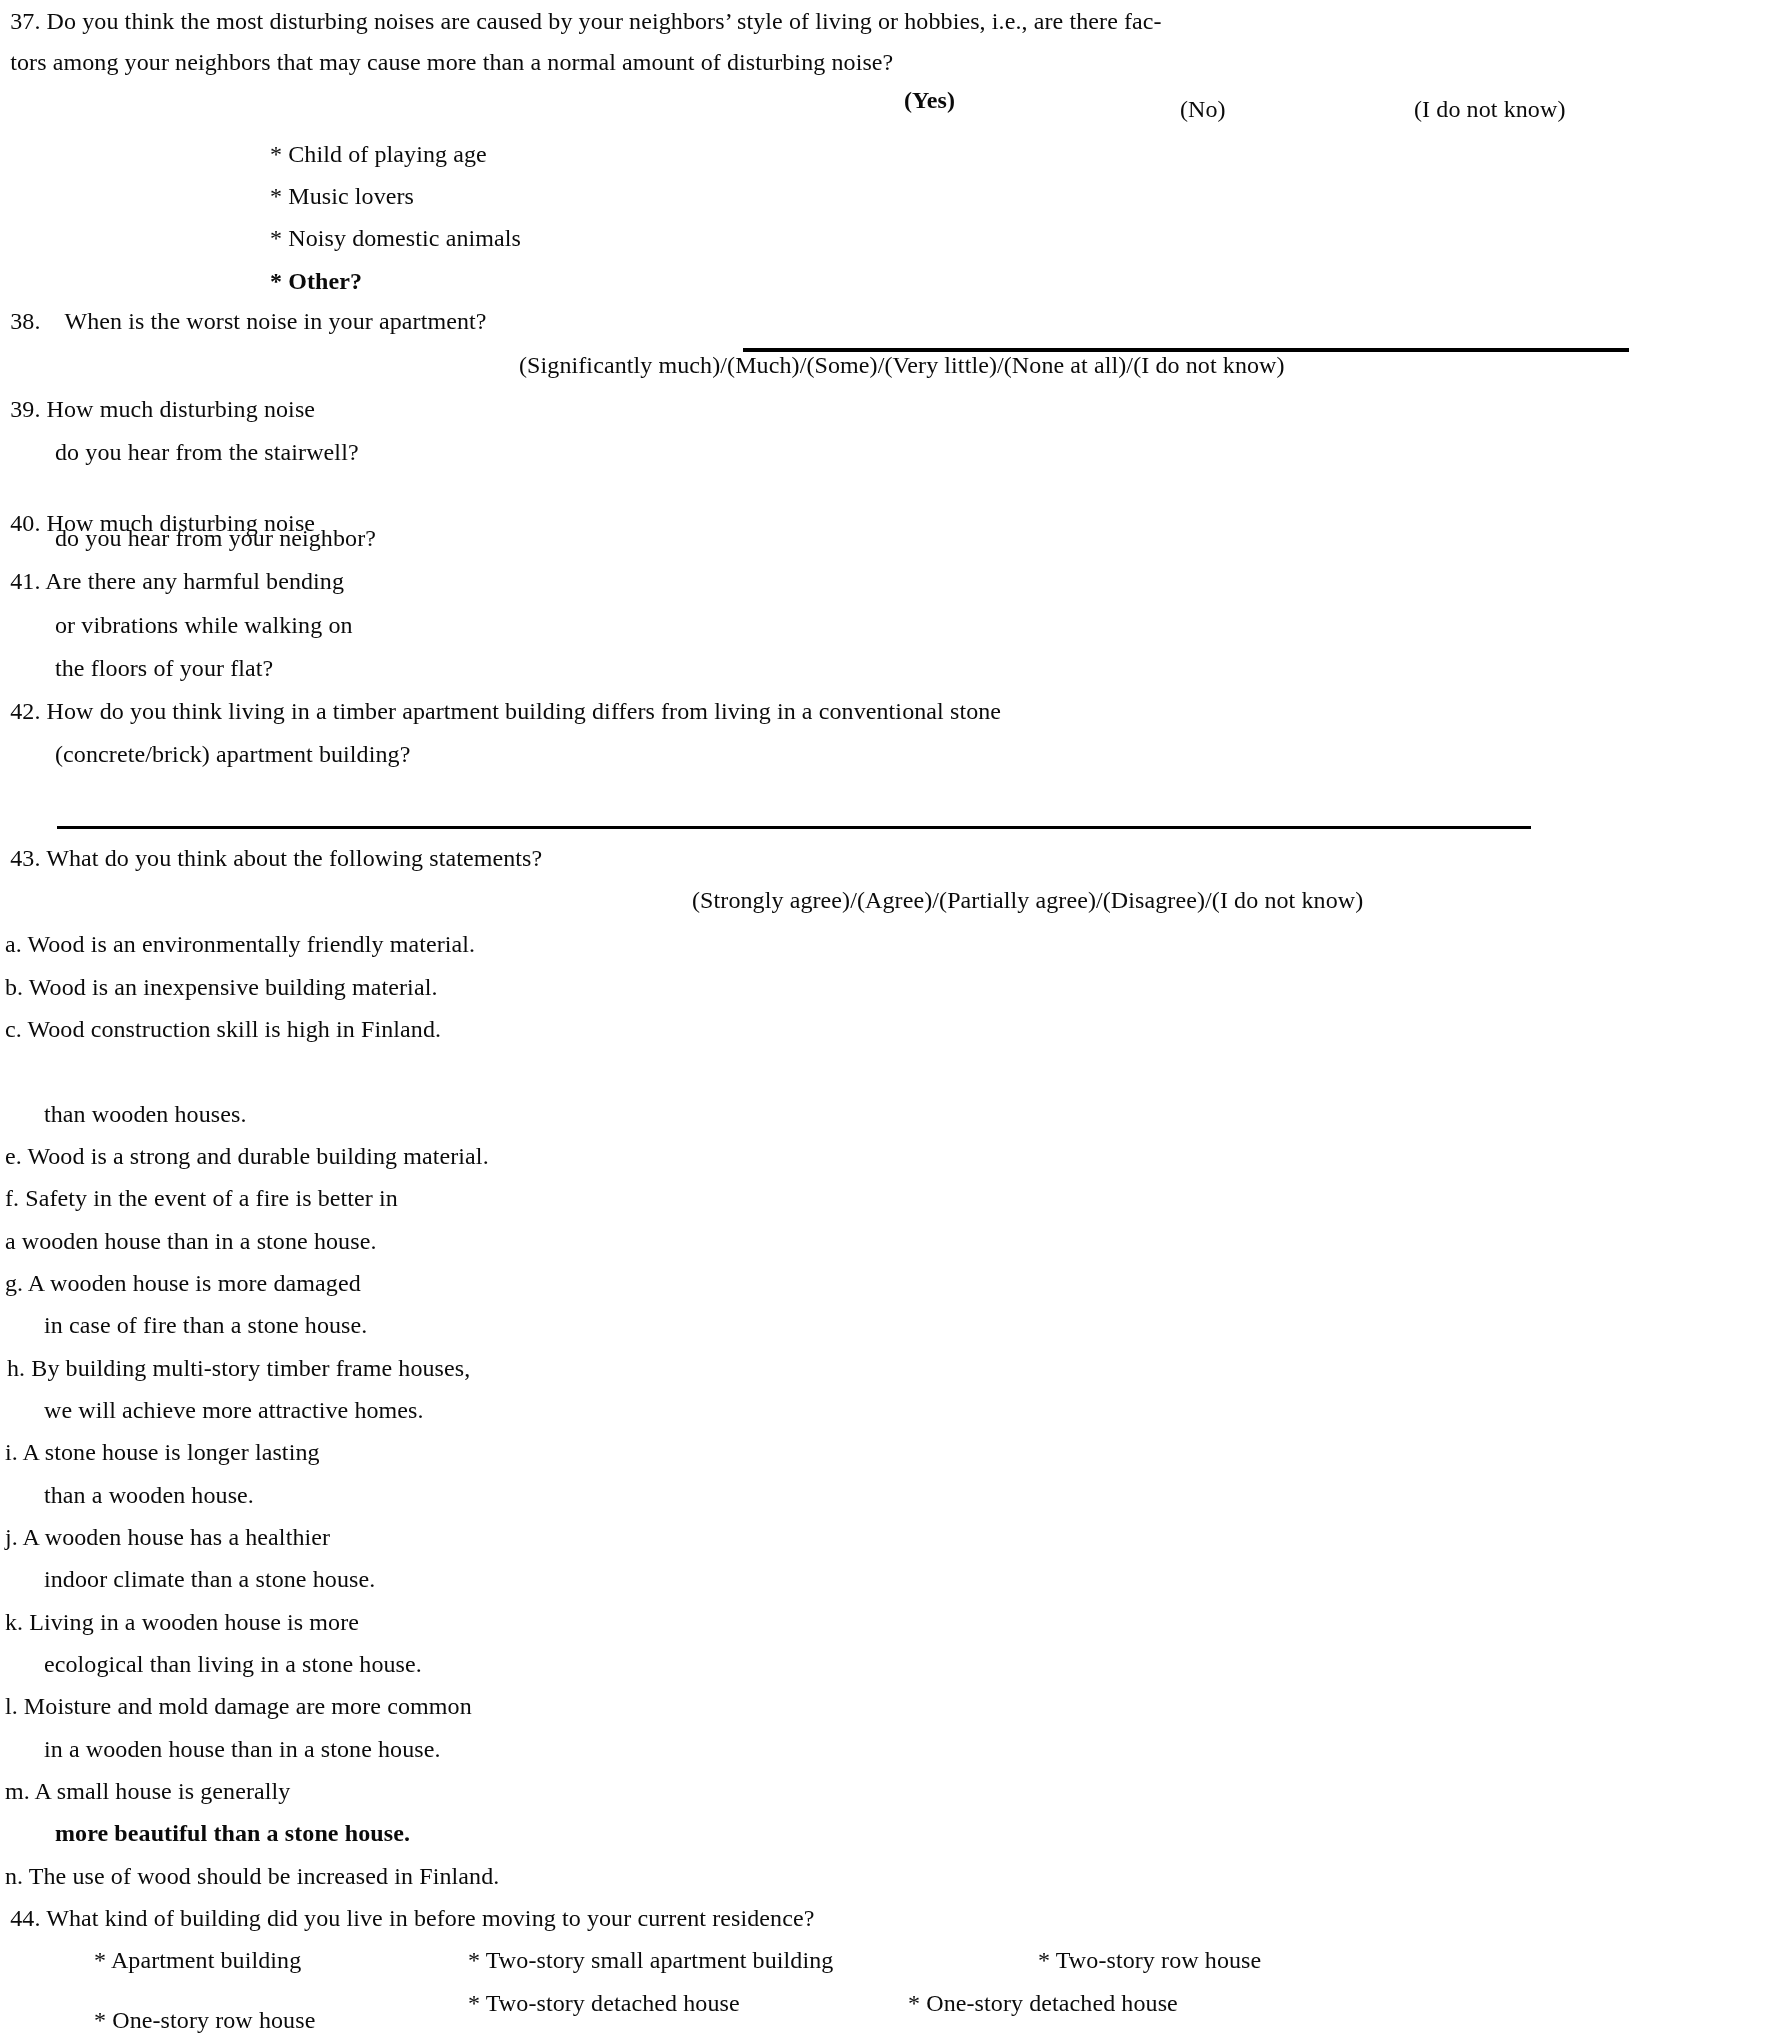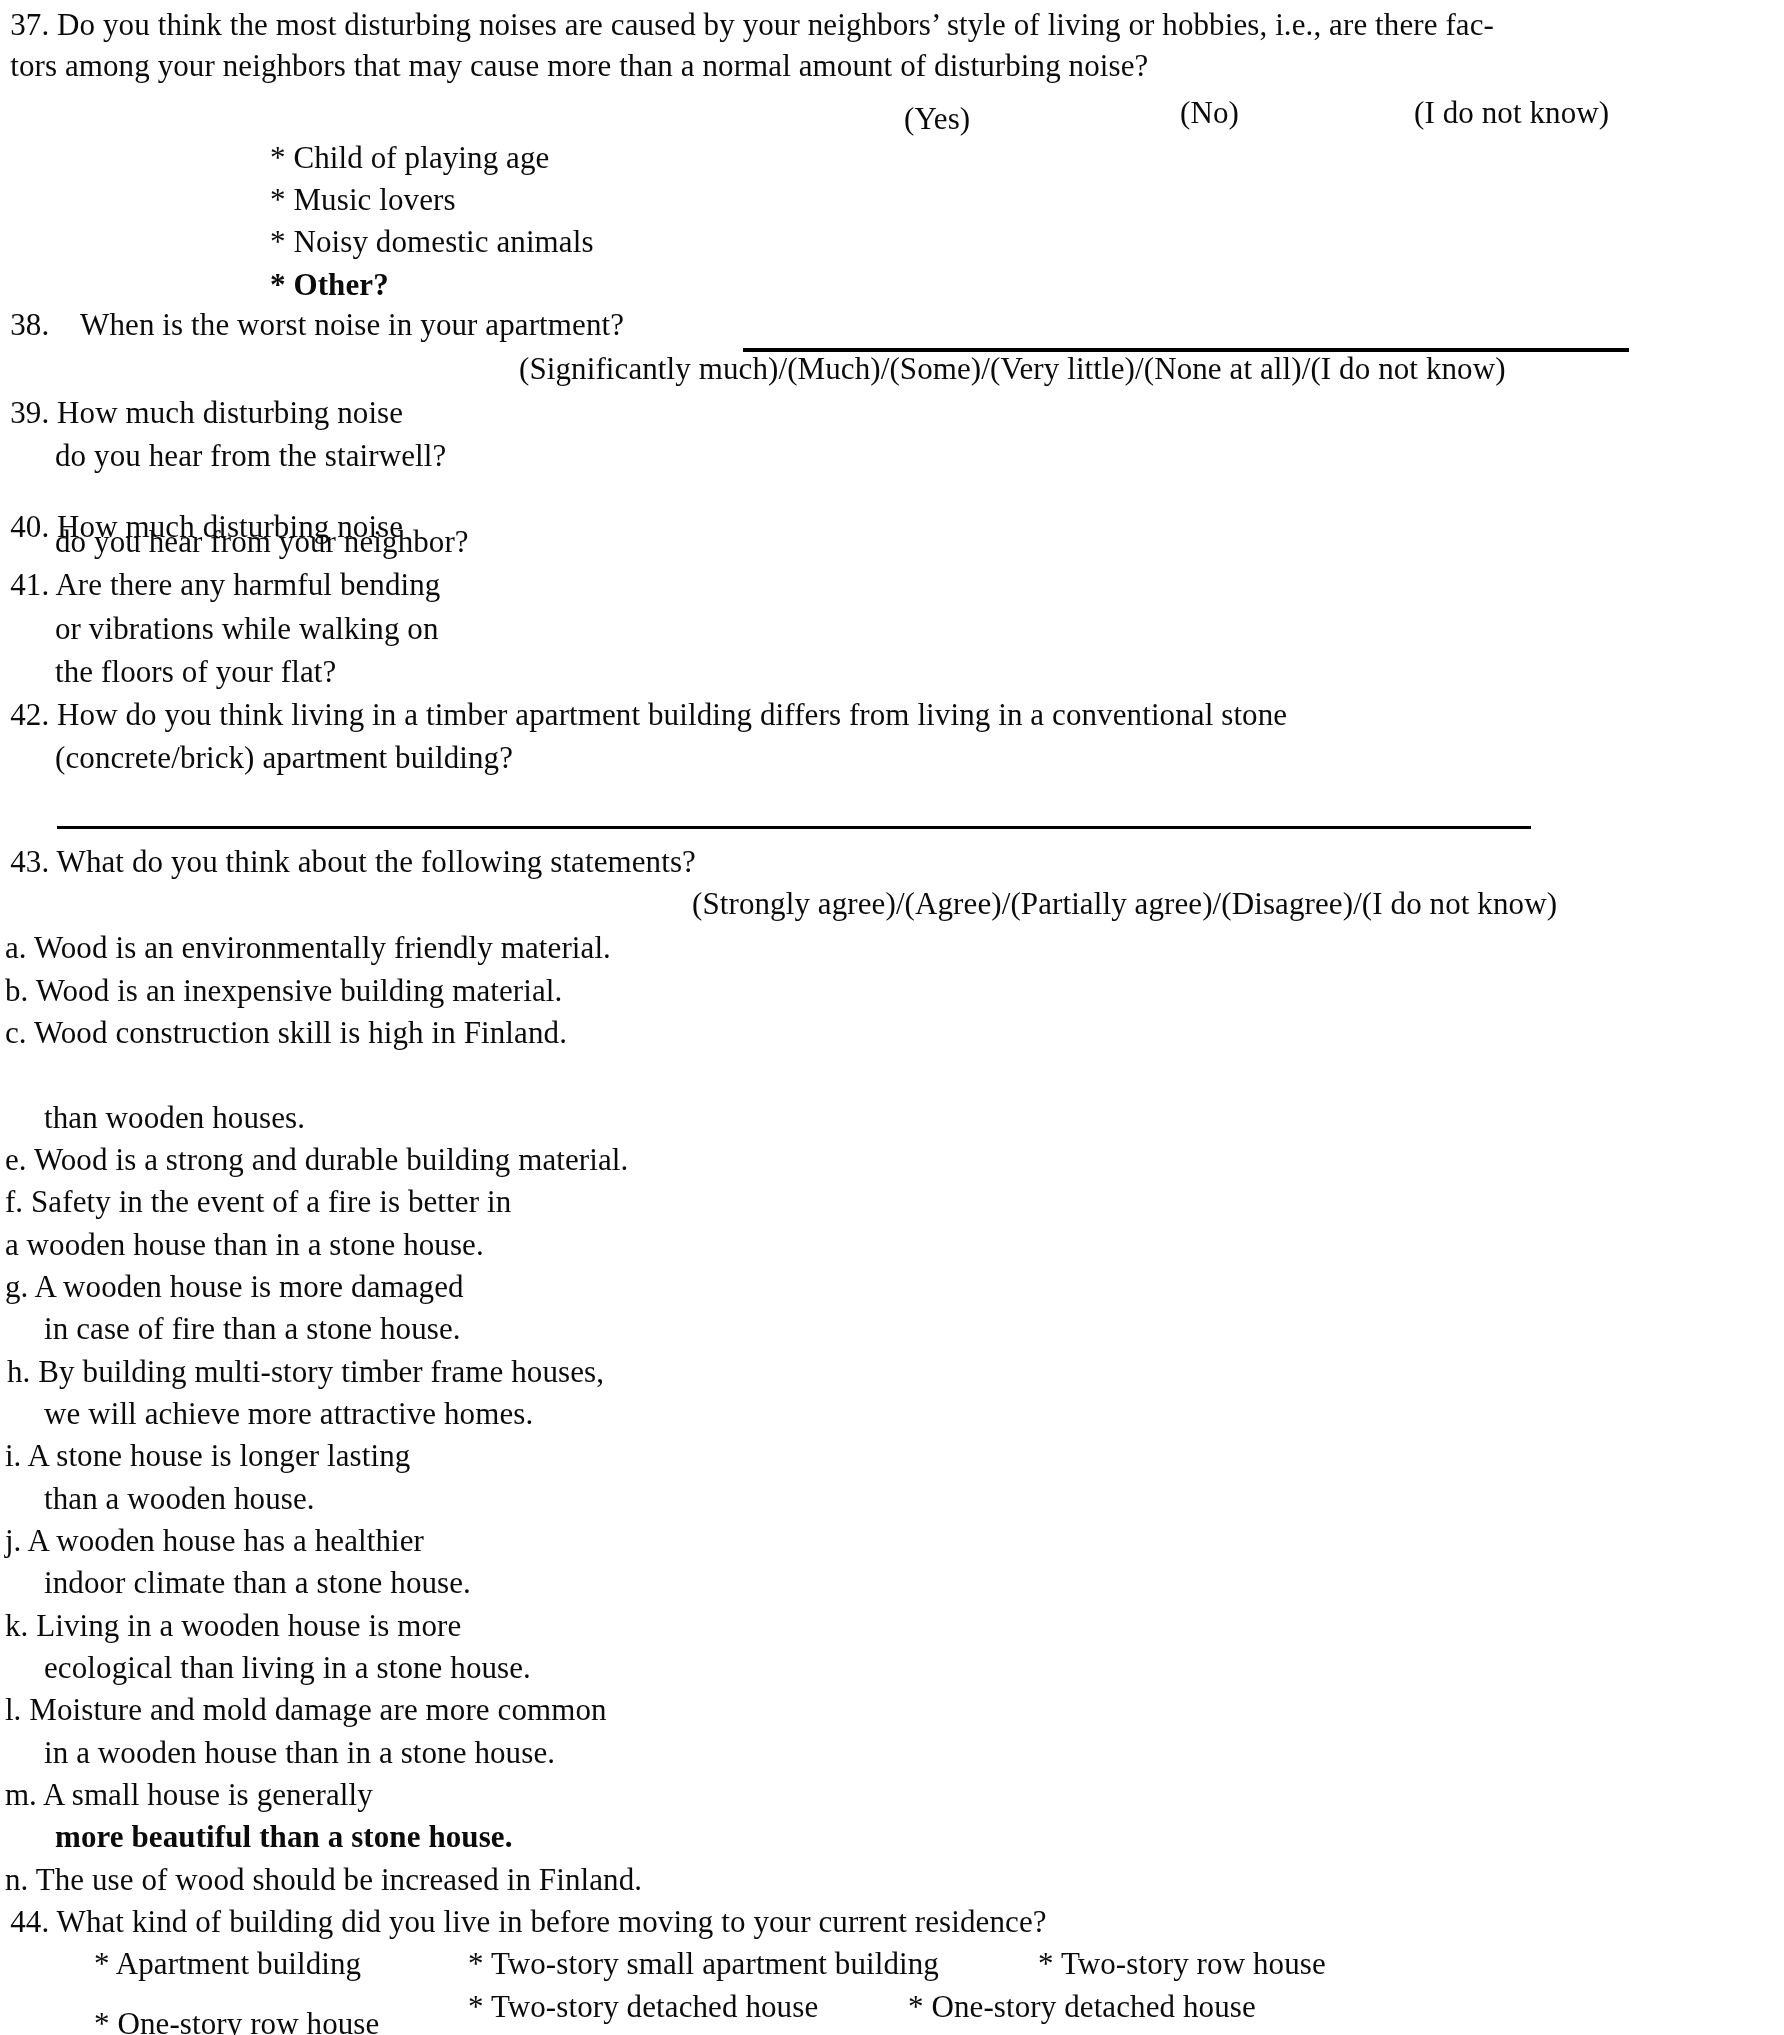--- a/index.html
+++ b/index.html
@@ -15,21 +15,21 @@
     position: relative;
     width: 1785px;
     height: 2315px;
     background: #ffffff;
     overflow: hidden;
   }
   
   .ln {
     position: absolute;
     white-space: pre;
-    font-size: 31px;
+    font-size: 24px;
     line-height: 1.0;
     letter-spacing: 0.1px;
     color: #0b0b0b;
   }
   .rule {
     position: absolute;
     background: #000000;
     height: 2.8px;
   }
   .blank-rule {
@@ -39,21 +39,21 @@
   }
 </style>
 </head>
 <body>
 
 <div id="page">
 
   <div class="ln" style="left:10.2px; top:9px;">37. Do you think the most disturbing noises are caused by your neighbors’ style of living or hobbies, i.e., are there fac-</div>
   <div class="ln" style="left:10.2px; top:50px;">tors among your neighbors that may cause more than a normal amount of disturbing noise?</div>
 
-  <div class="ln" style="left:904px; top:103px;">(Yes)</div>
+  <div class="ln" style="left:904px; top:88px;font-weight:bold;">(Yes)</div>
   <div class="ln" style="left:1180px; top:97px;">(No)</div>
   <div class="ln" style="left:1414px; top:97px;">(I do not know)</div>
 
   <div class="ln" style="left:270px; top:142px;">* Child of playing age</div>
   <div class="ln" style="left:270px; top:184px;">* Music lovers</div>
   <div class="ln" style="left:270px; top:226px;">* Noisy domestic animals</div>
   <div class="ln" style="left:270px; top:269px;font-weight:bold;">* Other?</div>
 
   <div class="ln" style="left:10.2px; top:309px;">38.    When is the worst noise in your apartment?</div>
   <div class="blank-rule" style="left:743px; top:348px; width:886px;"></div>

